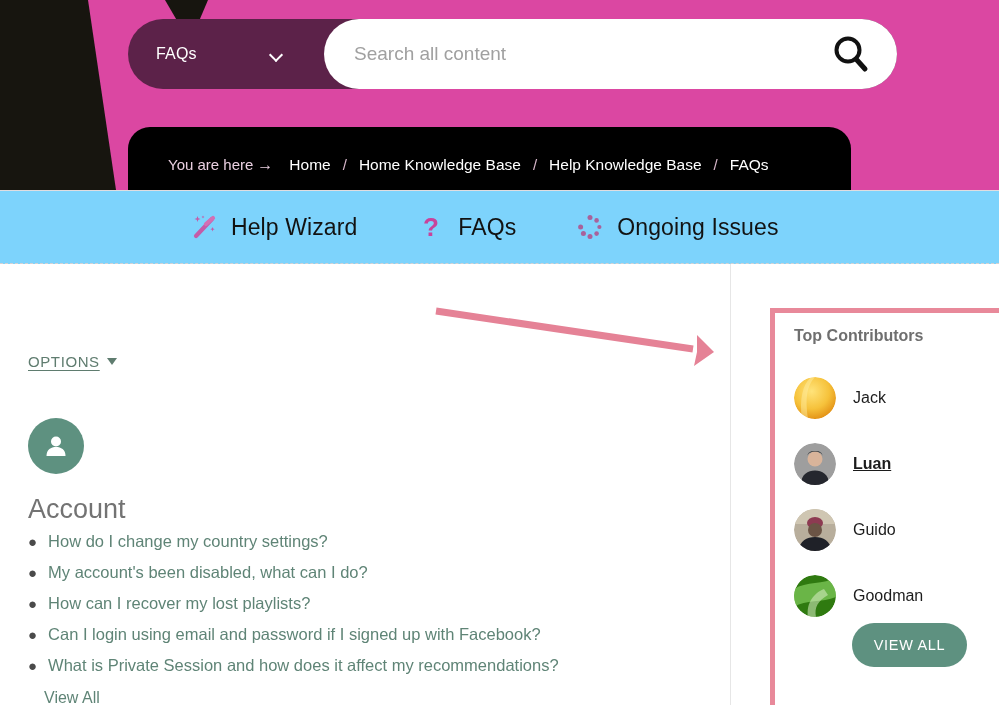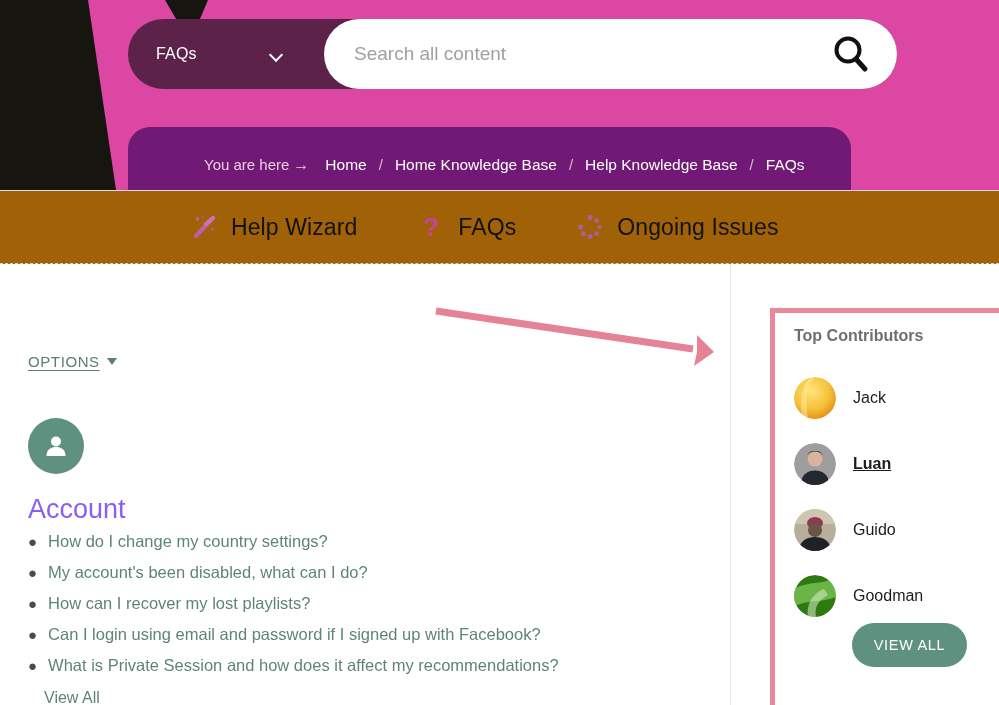--- a/index.html
+++ b/index.html
@@ -49,32 +49,32 @@
   }
   .search-input {
     border: none; outline: none; background: transparent; flex: 1;
     font-family: "Liberation Sans", sans-serif; font-size: 19px; color: #a16207;
   }
   .search-input::placeholder { color: #a0a0a0; }
   .search-icon { width: 44px; height: 44px; flex: 0 0 44px; cursor: pointer; }
 
   .breadcrumb-bar {
     position: absolute; left: 128px; top: 127px; width: 723px; height: 75px;
-    border-radius: 22px 22px 0 0; background: #701a75;
-    display: flex; align-items: center; padding-left: 76px;
+    border-radius: 22px 22px 0 0; background: #000000;
+    display: flex; align-items: center; padding-left: 40px;
   }
   .bc-here { color: #e9cfe0; font-size: 15px; margin-right: 4px; }
   .bc-arrow { color: #e9cfe0; font-size: 16px; margin-right: 16px; }
   .bc-item { color: #ffffff; font-size: 15.5px; cursor: pointer; }
   .bc-sep { color: #d9b9cc; font-size: 15px; margin: 0 12px; }
 
   
   .tabbar {
     position: absolute; left: 0; top: 190px; width: 999px; height: 74px;
-    background: #a16207; border-top: 1px solid #e0dde0;
+    background: #7dd3fc; border-top: 1px solid #e0dde0;
     border-bottom: 1px dashed #d4d2d4;
     display: flex; align-items: center; padding-left: 190px; gap: 60px;
   }
   .tab { display: flex; align-items: center; gap: 13px; cursor: pointer; }
   .tab-label { font-size: 23px; color: #121212; letter-spacing: .1px; }
   .tab-ico { width: 28px; height: 28px; flex: 0 0 28px; }
 
   
   .main {
     position: absolute; left: 0; top: 264px; width: 731px; height: 441px;
@@ -91,21 +91,21 @@
   .caret { width: 0; height: 0; border-left: 5px solid transparent;
            border-right: 5px solid transparent; border-top: 7px solid #5F7C6F; }
 
   .acct-avatar {
     position: absolute; left: 28px; top: 154px; width: 56px; height: 56px;
     border-radius: 50%; background: #5E9180;
     display: flex; align-items: center; justify-content: center;
   }
   .section-title {
     position: absolute; left: 28px; top: 230px;
-    font-size: 27px; color: #8b5cf6; font-weight: 400;
+    font-size: 27px; color: #737373; font-weight: 400;
   }
   .faq-list { position: absolute; left: 28px; top: 268px; width: 660px; }
   .faq-item {
     display: flex; align-items: flex-start; gap: 11px;
     margin-bottom: 12px; cursor: pointer;
   }
   .bullet { color: #4a4a4a; font-size: 15px; line-height: 19px; flex: 0 0 auto; }
   .faq-link { font-size: 16.5px; color: #5F8476; line-height: 19px; }
   .viewall-link {
     display: inline-block; margin-left: 16px; margin-top: 2px; font-size: 16px;

